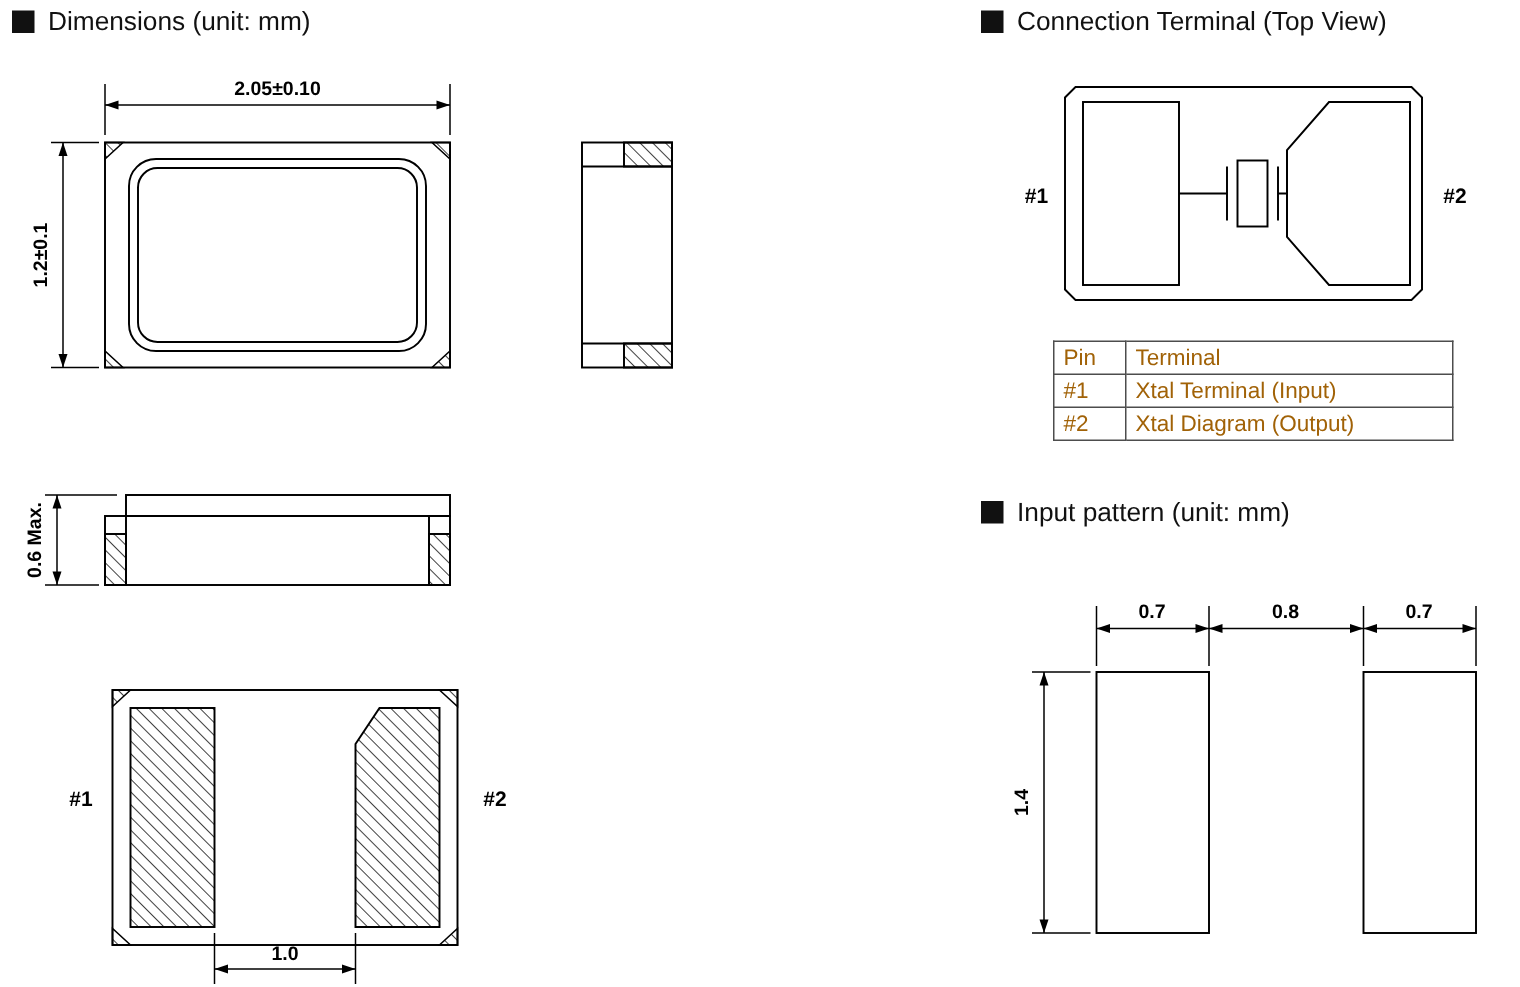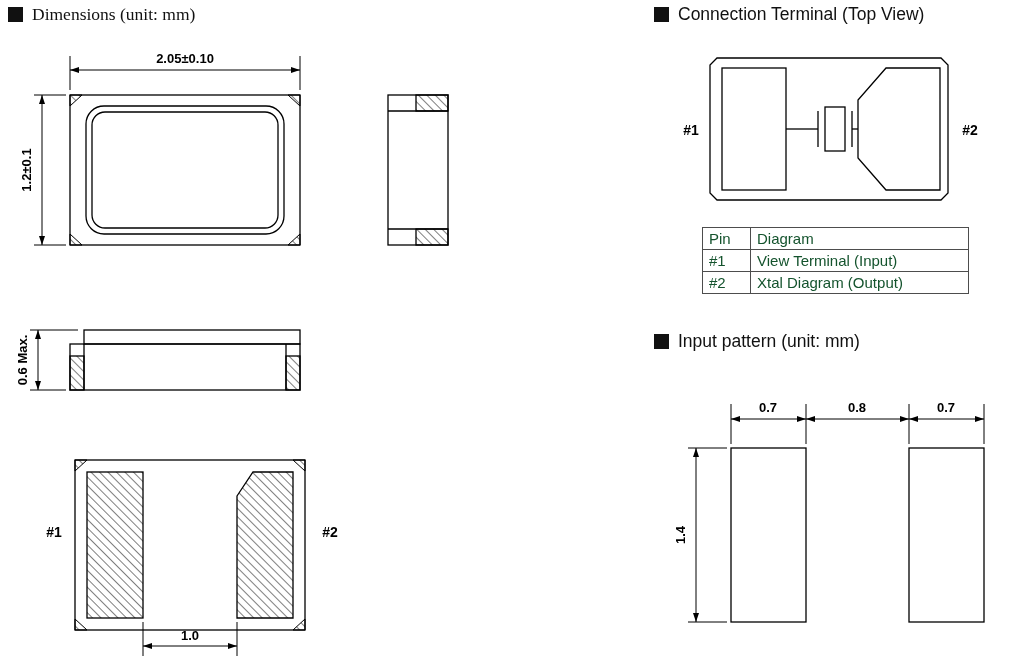--- a/index.html
+++ b/index.html
@@ -38,37 +38,37 @@
     font-weight:bold;
     fill:#000;
   }
   .pin-table {
     position:absolute;
     left:702px; top:227px;
     width:266px;
     border-collapse:collapse;
     table-layout:fixed;
     font-size:15px;
-    color:#14532d;
+    color:#a16207;
     background:#fff;
   }
   .pin-table th, .pin-table td {
     border:1px solid #4d4d4d;
     font-weight:normal;
     text-align:left;
     padding:0 6px;
     height:22px;
     overflow:hidden;
     white-space:nowrap;
   }
 </style>
 </head>
 <body>
 
-<div class="section-header" style="left:8px; top:4px;font-family:Liberation Serif, serif;">
+<div class="section-header" style="left:8px; top:4px;">
   <span class="sq"></span>
   <span>Dimensions (unit: mm)</span>
 </div>
 
 <div class="section-header" style="left:654px; top:4px;">
   <span class="sq"></span>
   <span>Connection Terminal (Top View)</span>
 </div>
 
 <div class="section-header" style="left:654px; top:331px;">
@@ -188,24 +188,24 @@
 </svg>
 
 <table class="pin-table">
   <colgroup>
     <col style="width:48px;">
     <col style="width:218px;">
   </colgroup>
   <tbody>
     <tr>
       <th>Pin</th>
-      <th>Diagram</th>
+      <th>Terminal</th>
     </tr>
     <tr>
       <td>#1</td>
-      <td>View Terminal (Input)</td>
+      <td>Xtal Terminal (Input)</td>
     </tr>
     <tr>
       <td>#2</td>
       <td>Xtal Diagram (Output)</td>
     </tr>
   </tbody>
 </table>
 
 </body></html>

